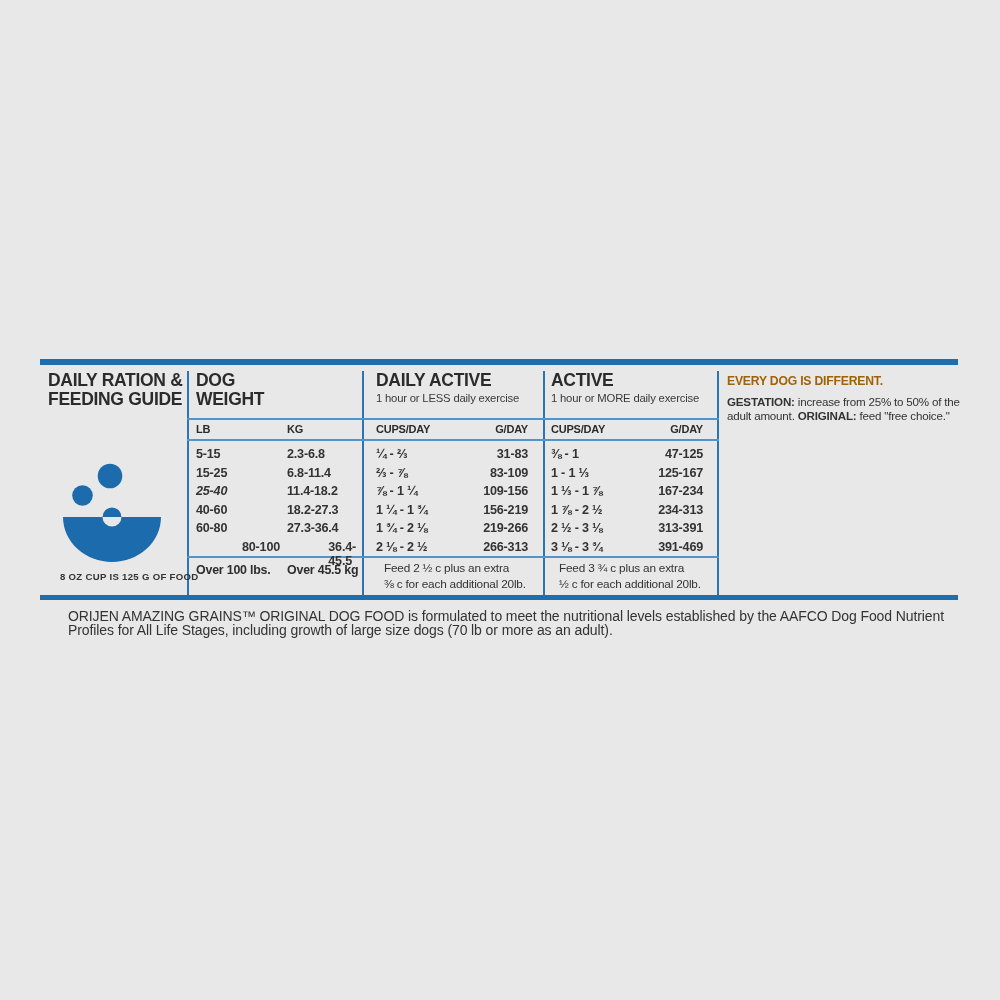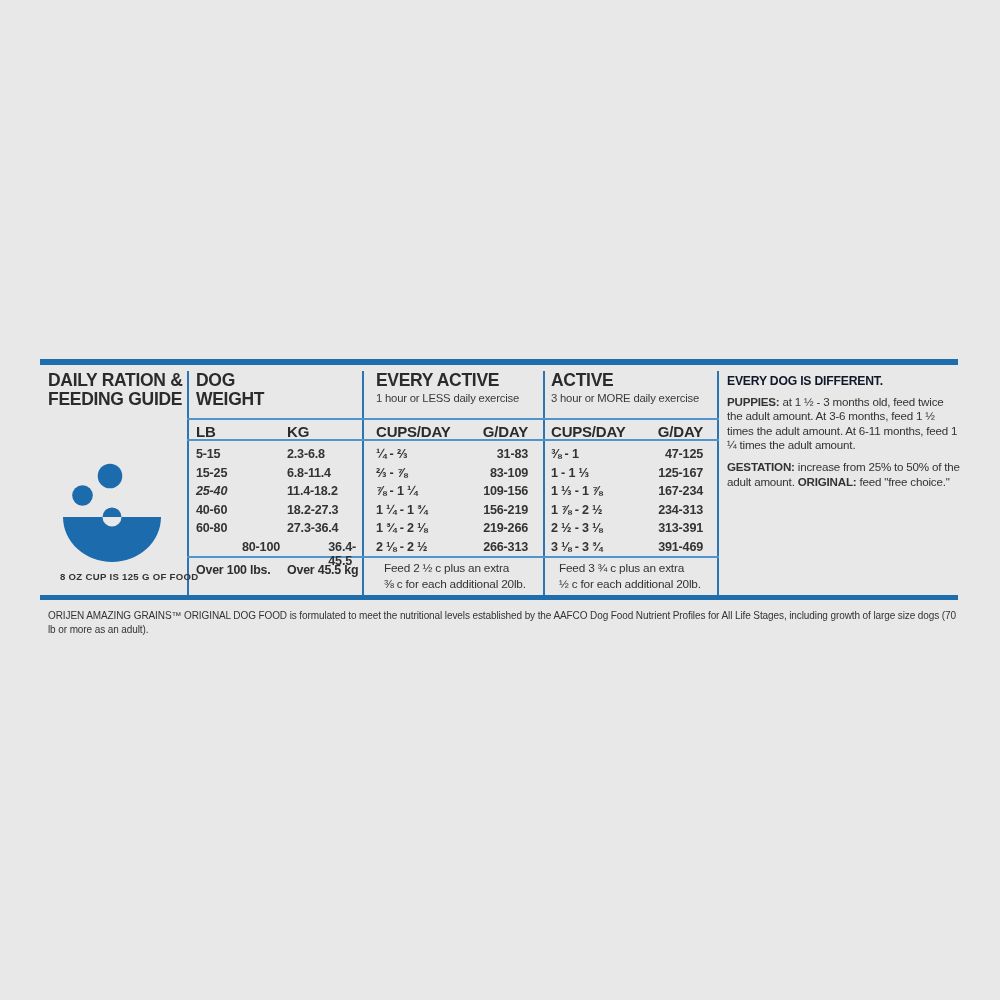--- a/index.html
+++ b/index.html
@@ -8,29 +8,29 @@
     background:#e8e8e8;
     font-family:"Liberation Sans","DejaVu Sans",sans-serif;
     color:#2d2d2d;overflow:hidden;
   }
   .abs{position:absolute;}
   .bar{background:#1e6dac;}
   .vline{width:2px;background:#2d74b2;}
   .hline{height:2px;background:#4f94ca;}
   .sec-title{font-size:17.5px;line-height:19px;font-weight:700;letter-spacing:-0.3px;color:#2b2b2b;}
   .sec-sub{font-size:11.3px;color:#3a3a3a;letter-spacing:-0.2px;margin-top:2px;}
-  .colhead{font-size:15px;font-weight:700;letter-spacing:-0.2px;color:#2b2b2b;}
+  .colhead{font-size:11px;font-weight:700;letter-spacing:-0.2px;color:#2b2b2b;}
   .rows{display:flex;flex-direction:column;}
   .row{display:flex;justify-content:space-between;height:18.6px;font-size:12.6px;font-weight:700;letter-spacing:-0.2px;color:#333;}
   .note{font-size:11.8px;line-height:15.5px;color:#333;letter-spacing:-0.2px;margin-left:8px;}
   .info{width:233px;font-size:11.6px;line-height:14.6px;color:#333;letter-spacing:-0.2px;}
   .info p{margin:0 0 7px 0;}
   .info .b{font-weight:700;}
-  .info h3{margin:0 0 6px 0;font-size:12.2px;letter-spacing:-0.2px;color:#0f172a;}
-  .disclaimer{font-size:10px;line-height:14px;color:#333;letter-spacing:-0.1px;width:908px;}
+  .info h3{margin:0 0 6px 0;font-size:12.2px;letter-spacing:-0.2px;color:#a16207;}
+  .disclaimer{font-size:14px;line-height:14px;color:#333;letter-spacing:-0.1px;width:908px;margin-left:20px;}
 </style>
 </head>
 <body>
 
 <div class="abs bar" style="left:40px;top:359px;width:918px;height:6px;"></div>
 <div class="abs bar" style="left:40px;top:595px;width:918px;height:5px;"></div>
 
 <div class="abs vline" style="left:187px;top:371px;height:224px;"></div>
 <div class="abs vline" style="left:362px;top:371px;height:224px;"></div>
 <div class="abs vline" style="left:543px;top:371px;height:224px;"></div>
@@ -82,21 +82,21 @@
     </div>
   <div class="row">
       <span style="width:91px;margin-left:46px;">80-100</span>
       <span style="flex:1;">36.4-45.5</span>
     </div>
 </div>
 <div class="abs" style="left:196px;top:563px;font-size:12.4px;font-weight:700;letter-spacing:-0.2px;text-align:center;">Over 100 lbs.</div>
 <div class="abs" style="left:287px;top:563px;font-size:12.4px;font-weight:700;letter-spacing:-0.2px;">Over 45.5 kg</div>
 
 <div class="abs" style="left:376px;top:371px;">
-  <div class="sec-title">EVERY ACTIVE</div>
+  <div class="sec-title">DAILY ACTIVE</div>
   <div class="sec-sub">1 hour or LESS daily exercise</div>
 </div>
 <div class="abs colhead" style="left:376px;top:423px;">CUPS/DAY</div>
 <div class="abs colhead" style="left:440px;top:423px;width:88px;text-align:right;">G/DAY</div>
 <div class="abs rows" style="left:376px;top:447px;width:152px;">
   <div class="row">
       <span>¼ - ⅔</span>
       <span>31-83</span>
     </div>
   <div class="row">
@@ -120,21 +120,21 @@
       <span>266-313</span>
     </div>
 </div>
 <div class="abs note" style="left:376px;top:561px;">
   <div>Feed 2 ½ c plus an extra</div>
   <div>⅜ c for each additional 20lb.</div>
 </div>
 
 <div class="abs" style="left:551px;top:371px;">
   <div class="sec-title">ACTIVE</div>
-  <div class="sec-sub">3 hour or MORE daily exercise</div>
+  <div class="sec-sub">1 hour or MORE daily exercise</div>
 </div>
 <div class="abs colhead" style="left:551px;top:423px;">CUPS/DAY</div>
 <div class="abs colhead" style="left:615px;top:423px;width:88px;text-align:right;">G/DAY</div>
 <div class="abs rows" style="left:551px;top:447px;width:152px;">
   <div class="row">
       <span>⅜ - 1</span>
       <span>47-125</span>
     </div>
   <div class="row">
       <span>1 - 1 ⅓</span>
@@ -157,17 +157,16 @@
       <span>391-469</span>
     </div>
 </div>
 <div class="abs note" style="left:551px;top:561px;">
   <div>Feed 3 ¾ c plus an extra</div>
   <div>½ c for each additional 20lb.</div>
 </div>
 
 <div class="abs info" style="left:727px;top:374px;">
   <h3>EVERY DOG IS DIFFERENT.</h3>
-  <p><span class="b">PUPPIES:</span><span> at 1 ½ - 3 months old, feed twice the adult amount. At 3-6 months, feed 1 ½ times the adult amount. At 6-11 months, feed 1 ¼ times the adult amount.</span></p>
   <p><span class="b">GESTATION:</span><span> increase from 25% to 50% of the adult amount. </span><span class="b">ORIGINAL:</span><span> feed "free choice."</span></p>
 </div>
 
 <div class="abs disclaimer" style="left:48px;top:609px;">ORIJEN AMAZING GRAINS™ ORIGINAL DOG FOOD is formulated to meet the nutritional levels established by the AAFCO Dog Food Nutrient Profiles for All Life Stages, including growth of large size dogs (70 lb or more as an adult).</div>
 
 </body></html>

